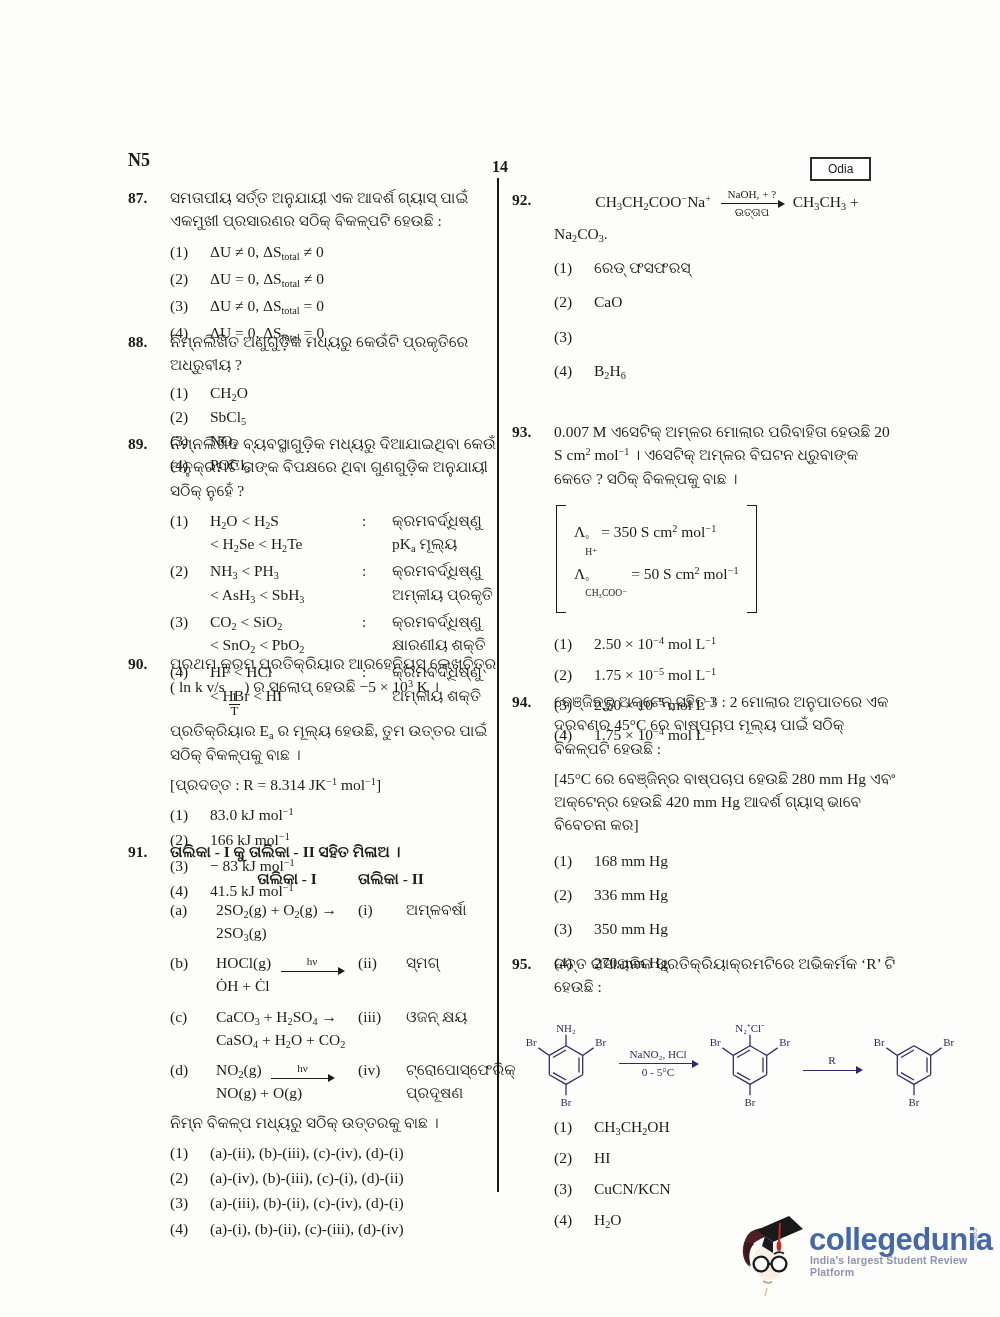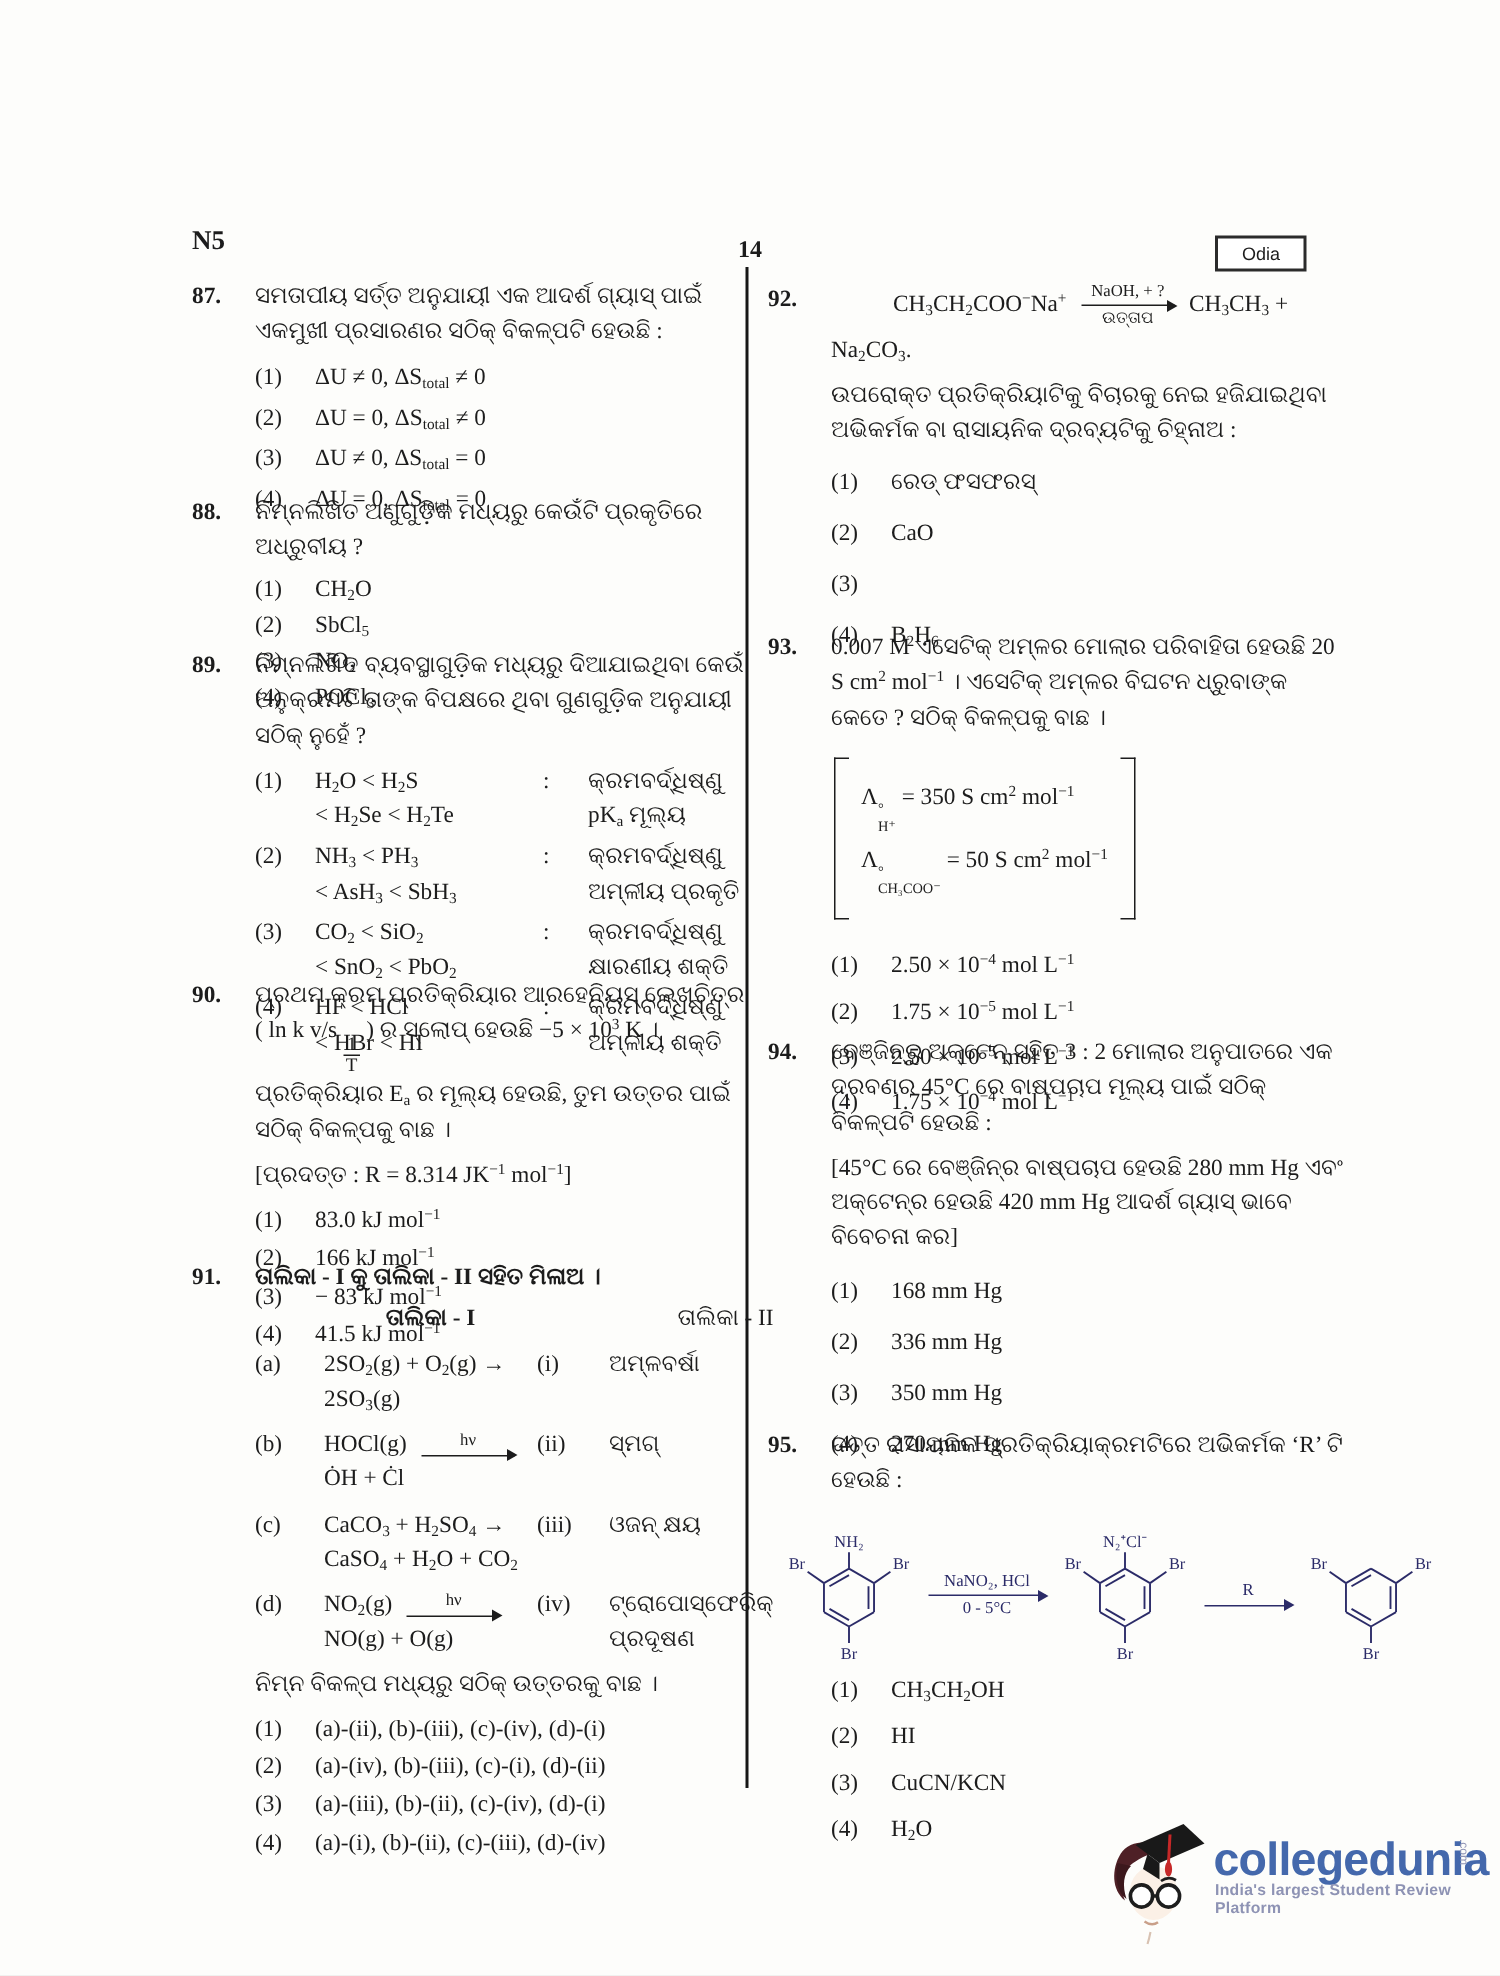--- a/index.html
+++ b/index.html
@@ -35,21 +35,21 @@
   .rxn .sh::after{content:"";position:absolute;right:-2px;top:-4.5px;width:0;height:0;
        border-left:7px solid currentColor;border-top:4px solid transparent;border-bottom:4px solid transparent;}
   .rxn .rt,.rxn .rb{white-space:nowrap;}
 
   
   .m3{display:grid;grid-template-columns:40px 152px 30px auto;margin:4px 0;}
   .m3 .fline{display:block;}
 
   
   .match{display:grid;grid-template-columns:46px 142px 48px auto;row-gap:7px;margin:2px 0 6px 0;}
-  .match .c-II{grid-column:3/5;text-align:right;font-weight:normal;}
+  .match .c-II{grid-column:3/5;text-align:left;font-weight:bold;}
   .match .c-I{text-align:center;font-weight:bold;}
 
   
   .brk{position:relative;display:inline-block;padding:10px 18px;margin:8px 0 12px 2px;}
   .brk::before{content:"";position:absolute;left:0;top:0;bottom:0;width:9px;border:1.8px solid #1c1c1c;border-right:none;}
   .brk::after{content:"";position:absolute;right:0;top:0;bottom:0;width:9px;border:1.8px solid #1c1c1c;border-left:none;}
   .brk .bl{display:block;margin:5px 0;}
 
   
   .rxnrow{display:flex;align-items:center;margin:4px 0 2px -40px;width:430px;}
@@ -269,21 +269,20 @@
 
   <section class="q" style="left:512px;top:188px;width:388px;">
     <span class="qnum">92.</span>
     <div class="qbody">
       <p class="qtext" style="margin-bottom:2px;text-align:center;">CH<sub>3</sub>CH<sub>2</sub>COO<sup>−</sup>Na<sup>+</sup> <span class="rxn">
             <span class="rt">NaOH, + ?</span>
             <span class="sh"></span>
             <span class="rb">ଉତ୍ତାପ</span>
           </span> CH<sub>3</sub>CH<sub>3</sub> +</p>
       <p class="qtext">Na<sub>2</sub>CO<sub>3</sub>.</p>
-      <p class="qtext">ଉପରୋକ୍ତ ପ୍ରତିକ୍ରିୟାଟିକୁ ବିଚାରକୁ ନେଇ ହଜିଯାଇଥିବା ଅଭିକର୍ମକ ବା ରାସାୟନିକ ଦ୍ରବ୍ୟଟିକୁ ଚିହ୍ନାଅ :</p>
       <div class="opts optw">
         <div class="opt">
             <span class="okey">(1)</span>
             <span class="oval">ରେଡ୍ ଫସଫରସ୍</span>
           </div>
         <div class="opt">
             <span class="okey">(2)</span>
             <span class="oval">CaO</span>
           </div>
         <div class="opt">

